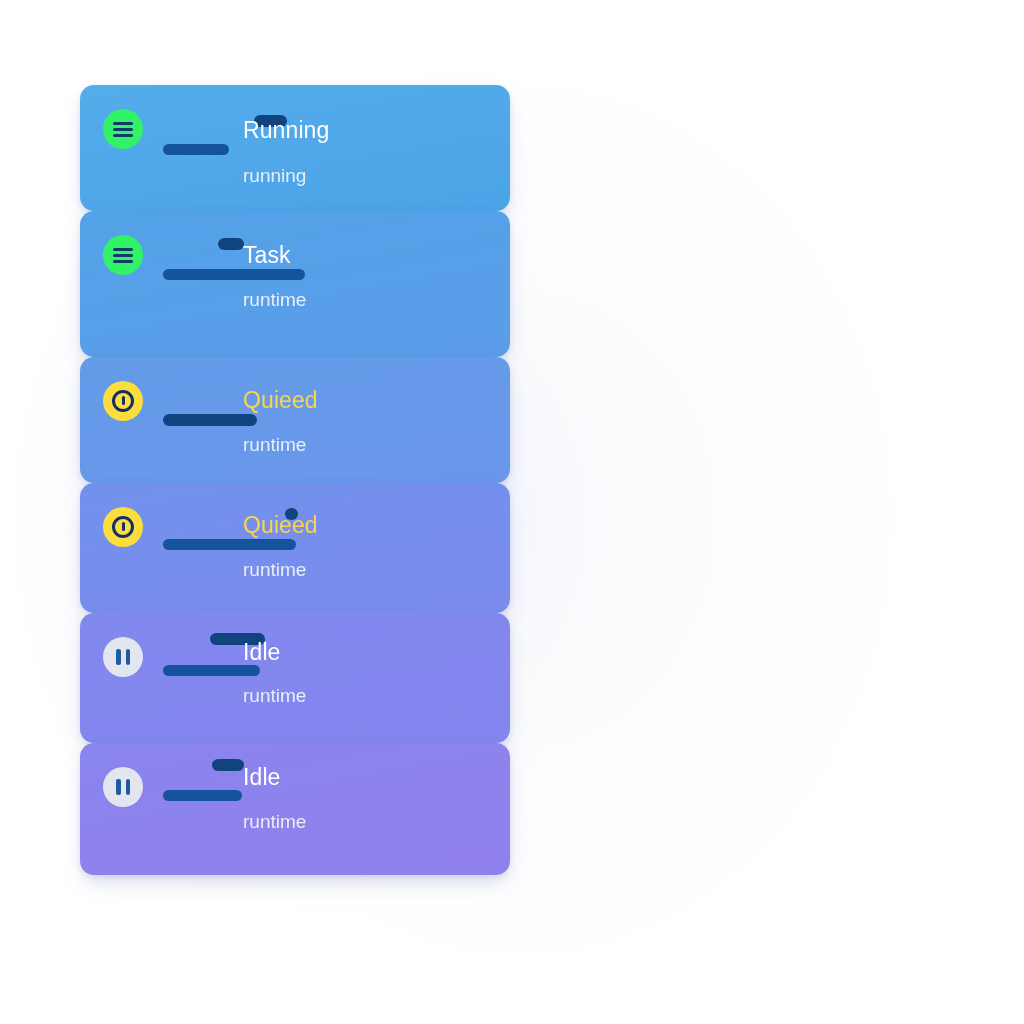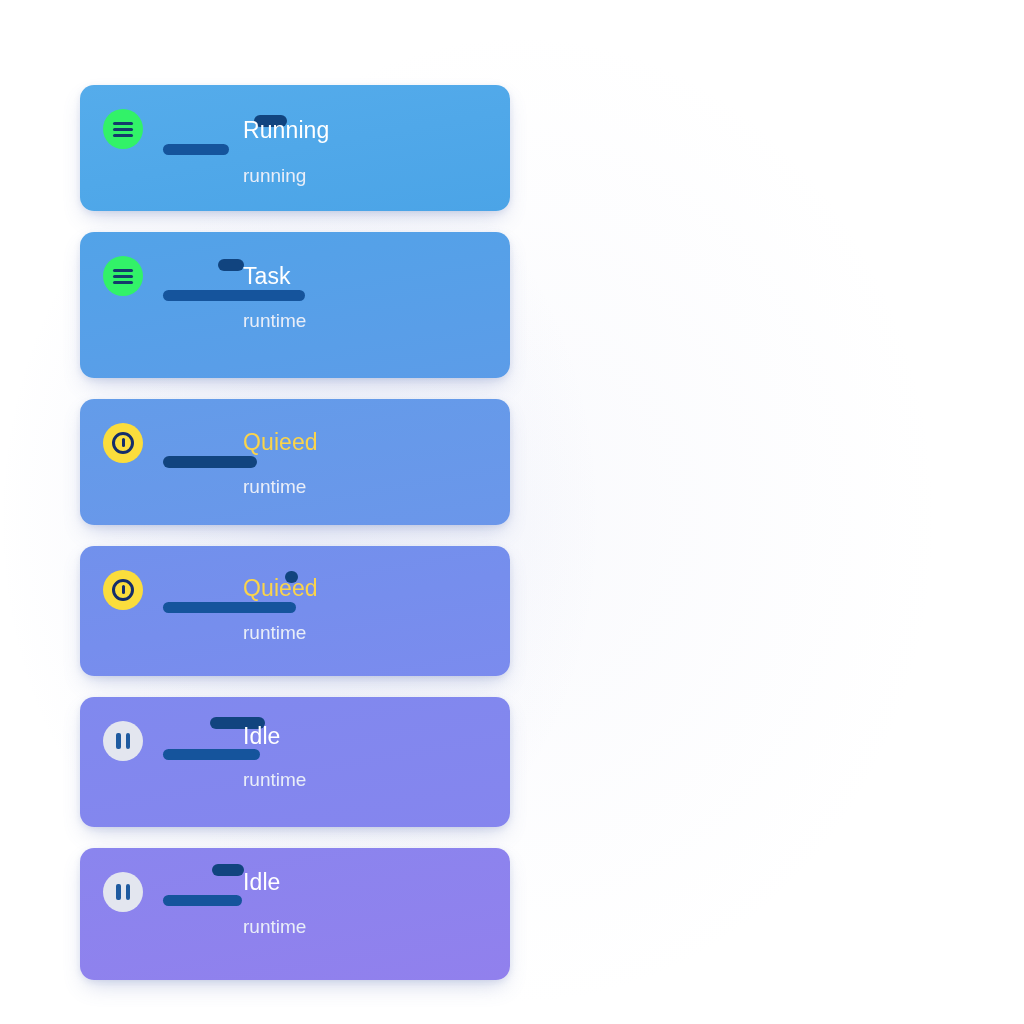--- a/index.html
+++ b/index.html
@@ -30,21 +30,20 @@
     position: absolute;
     left: 80px;
     top: 85px;
     width: 430px;
   }
 
   .status-card {
     position: relative;
     width: 430px;
     border-radius: 14px;
-    margin-bottom: 21px;
     box-shadow: 0 10px 22px -6px rgba(90,110,180,0.30),
                 0 2px 6px rgba(90,110,180,0.14);
     overflow: hidden;
   }
   .status-card.c0 { height: 126px; background: linear-gradient(170deg, #55aceb 0%, #4ba4e7 100%); }
   .status-card.c1 { height: 146px; background: linear-gradient(170deg, #52a3e8 0%, #5c9ce8 100%); }
   .status-card.c2 { height: 126px; background: linear-gradient(170deg, #639ce9 0%, #6b96ea 100%); }
   .status-card.c3 { height: 130px; background: linear-gradient(170deg, #7191ec 0%, #7b8bee 100%); }
   .status-card.c4 { height: 130px; background: linear-gradient(170deg, #8089ee 0%, #8585ee 100%); }
   .status-card.c5 { height: 132px; background: linear-gradient(170deg, #8a85ee 0%, #9180ed 100%); }

